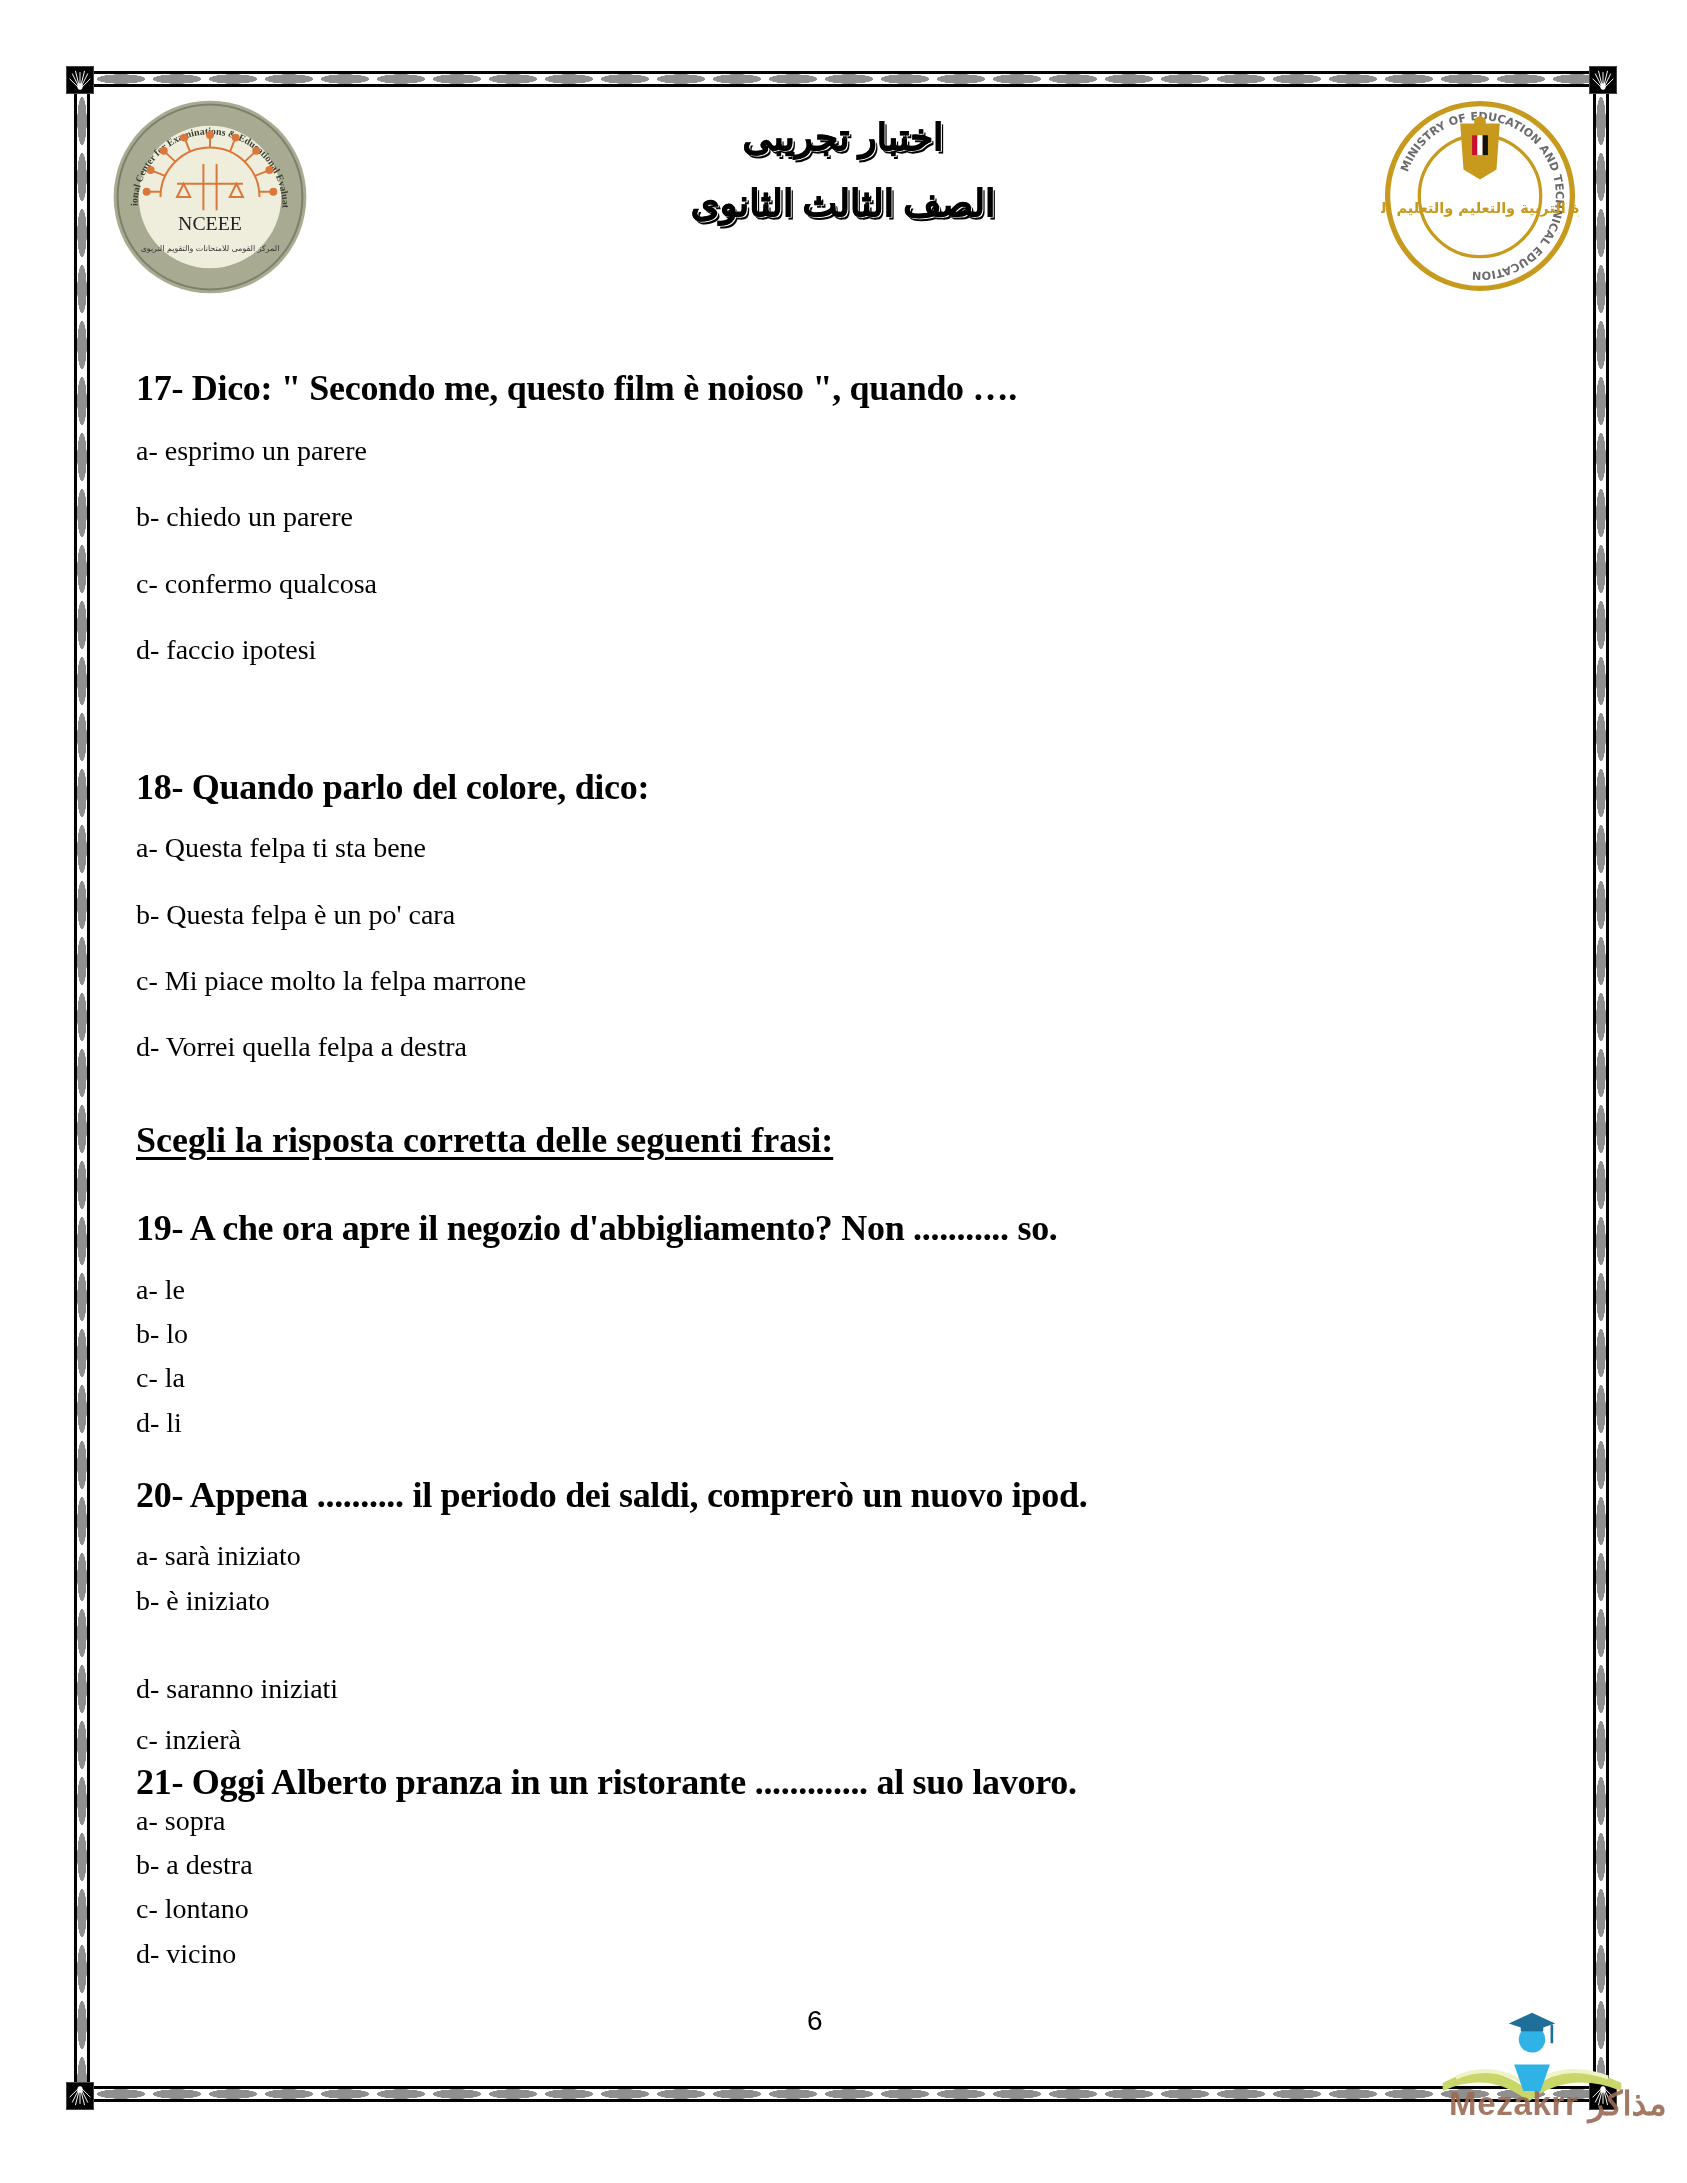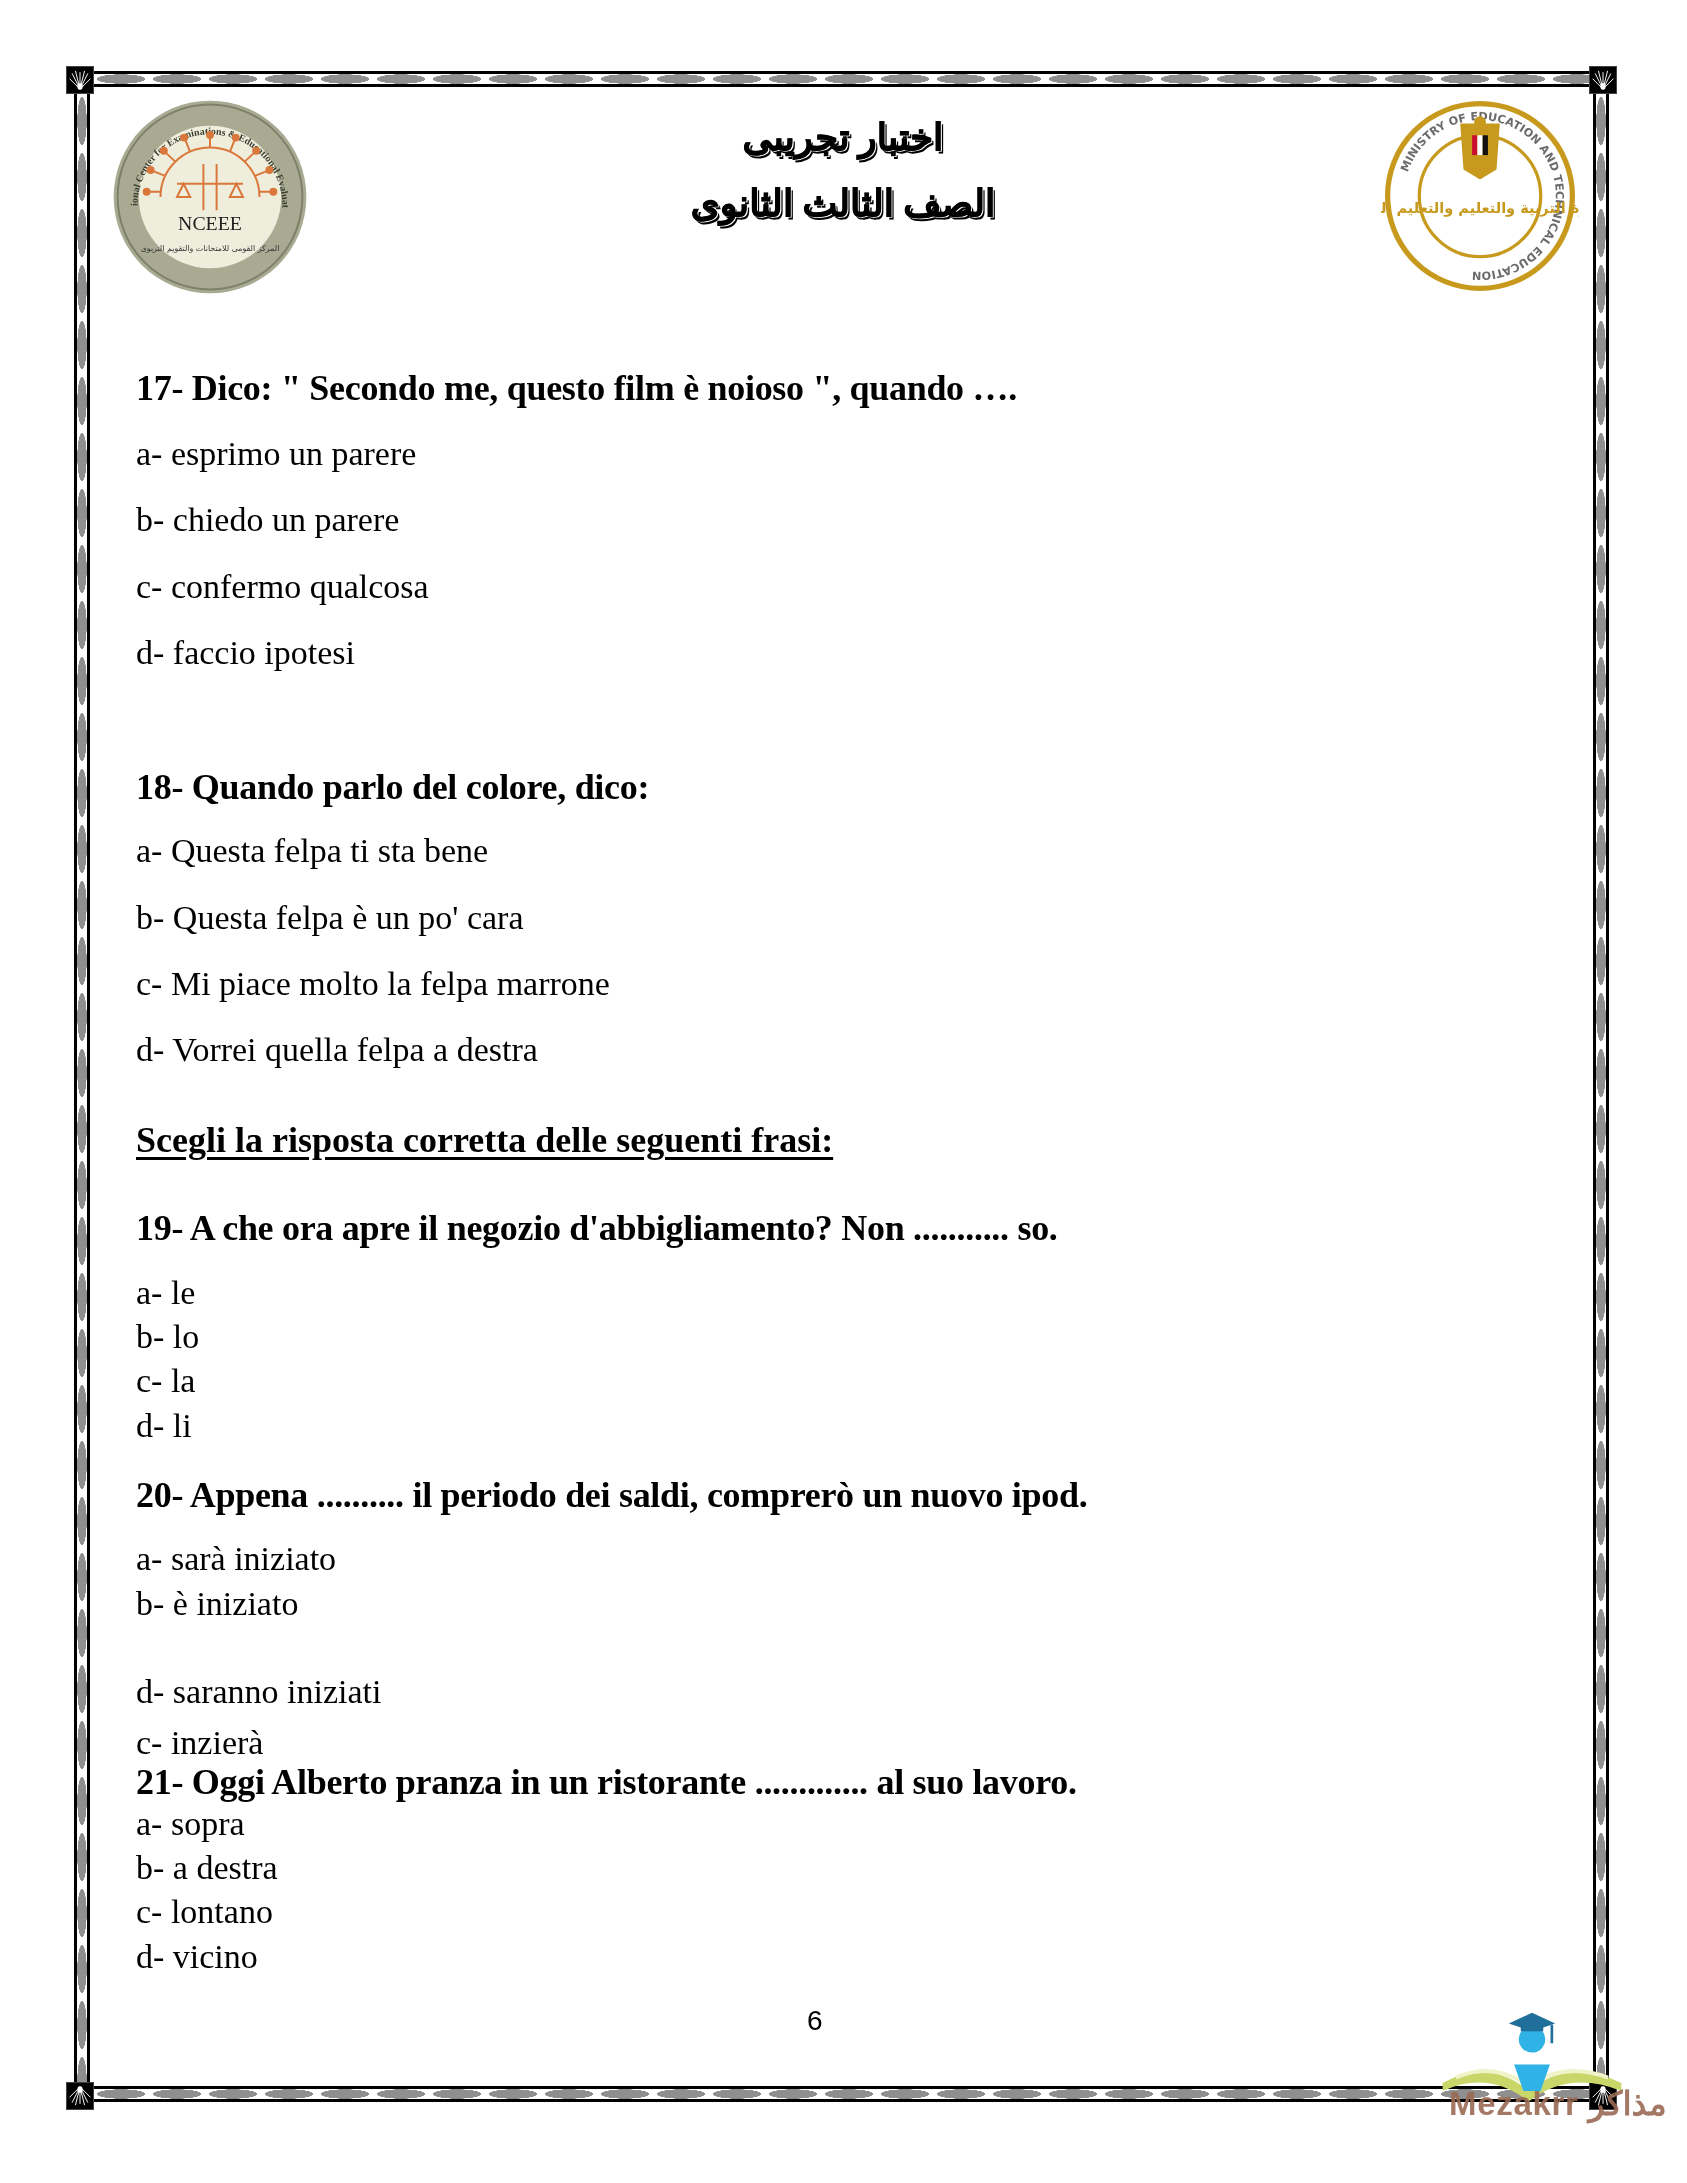--- a/index.html
+++ b/index.html
@@ -38,21 +38,21 @@
                  text-align: center; }
   .title-line { font-family: Liberation Serif, serif; font-weight: bold;
                 font-size: 37px; line-height: 66px; direction: rtl;
                 color: #000; -webkit-text-stroke: 0.7px #000;
                 text-shadow: 1.3px 1.3px 0 #fff, 2.6px 2.6px 0 #000; }
 
   
   .content { position: absolute; left: 136px; top: 0; width: 1389px; }
   .q { position: absolute; left: 0; font-weight: bold; font-size: 36px;
        white-space: nowrap; letter-spacing: -0.3px; }
-  .opt { position: absolute; left: 0; font-size: 34px; white-space: nowrap; }
+  .opt { position: absolute; left: 0; font-size: 28px; white-space: nowrap; }
   .section { position: absolute; left: 0; font-weight: bold; font-size: 36px;
              text-decoration: underline; text-decoration-thickness: 2.6px;
              text-underline-offset: 5.3px; white-space: nowrap; }
 
   .page-num { position: absolute; left: 807px; top: 2005px;
               font-family: "Liberation Sans", sans-serif; font-size: 28px; }
 
   .brand { position: absolute; left: 1436px; top: 1985px; width: 192px; height: 139px; }
   .brand-text { position: absolute; left: 1449px; top: 2084px;
                 font-family: "Liberation Sans", sans-serif; font-weight: bold;

